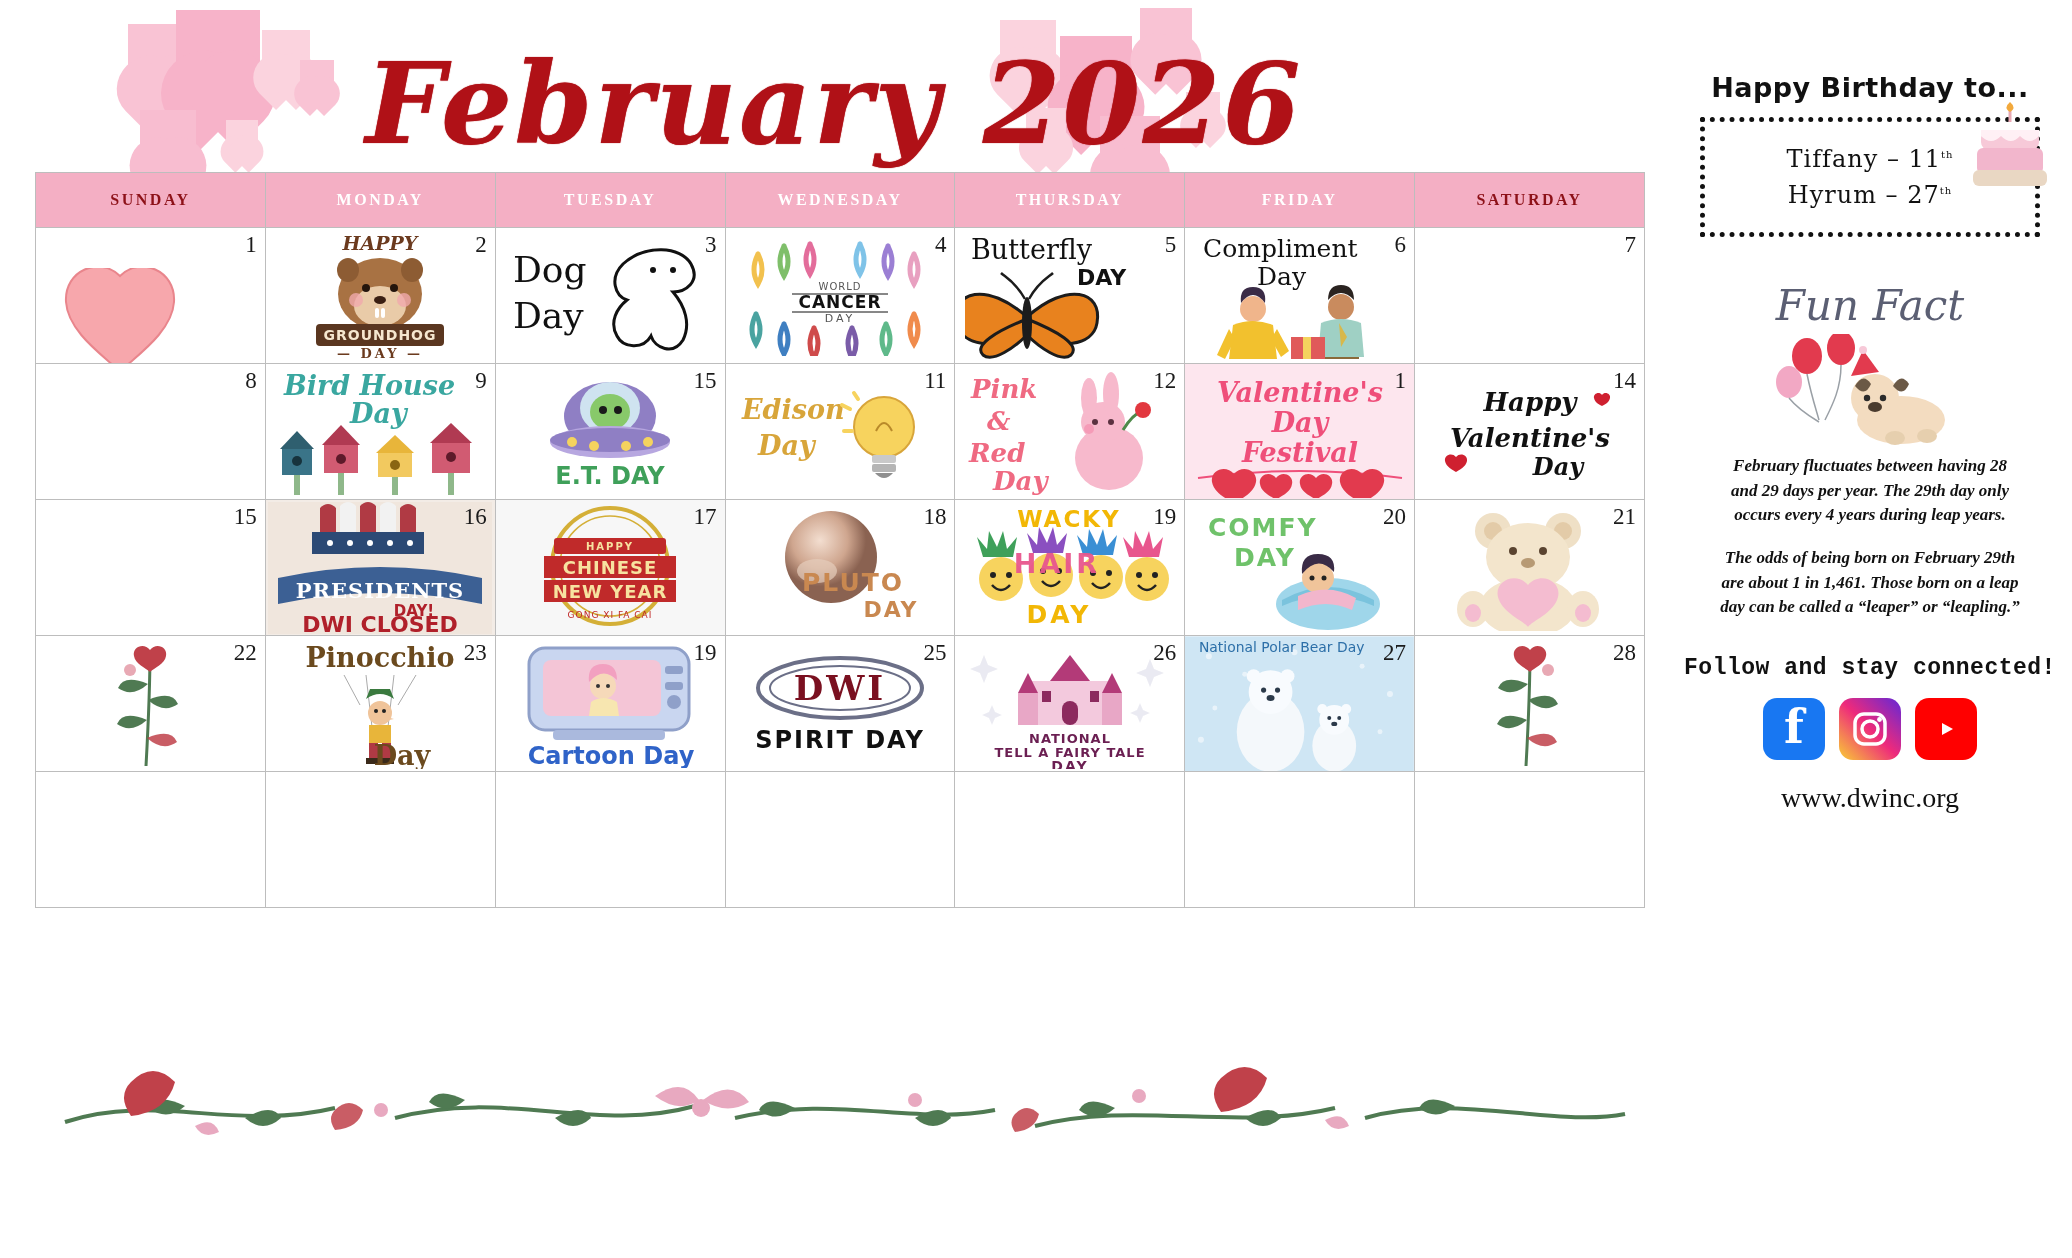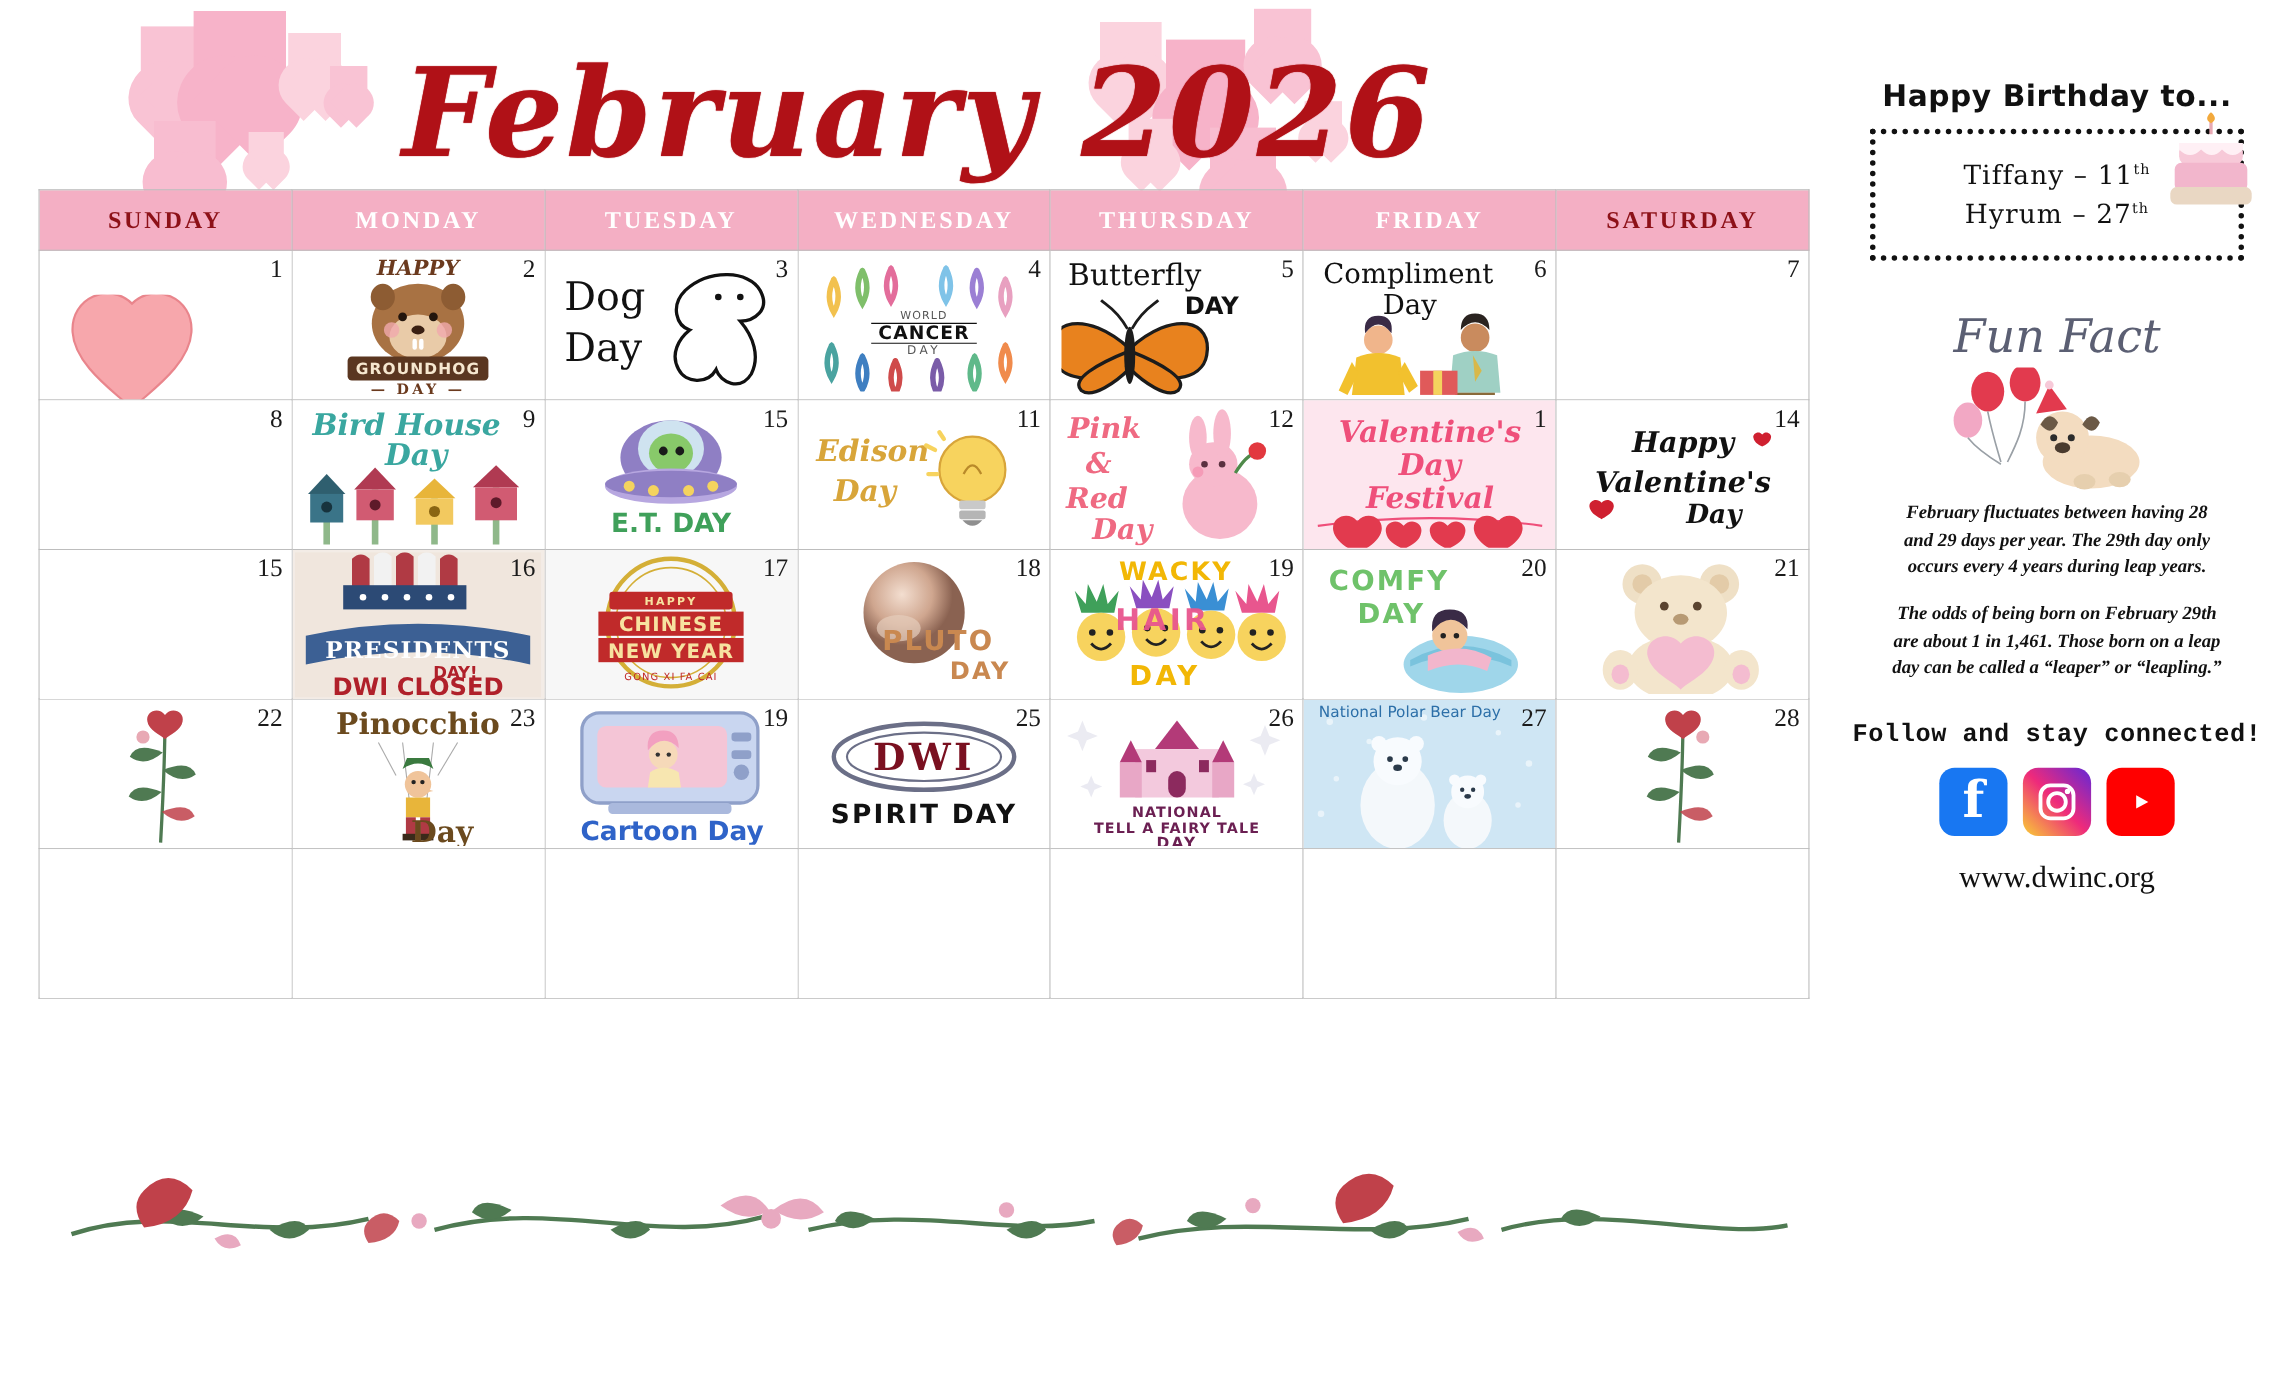--- a/index.html
+++ b/index.html
@@ -43,21 +43,21 @@
   }
   table#calendar{
     position:absolute;left:35px;top:172px;
     border-collapse:collapse;
     width:1610px;
     table-layout:fixed;
   }
   table#calendar th{
     background:#f4afc4;
     color:#ffffff;
-    font-size:22px;
+    font-size:16px;
     letter-spacing:2.5px;
     font-weight:bold;
     height:52px;
     border:1px solid #bdbdbd;
     font-family:"Liberation Serif", serif;
   }
   table#calendar th.accent{ color:#8d1118; }
   table#calendar td{
     border:1px solid #bdbdbd;
     width:230px;height:135px;
@@ -90,21 +90,21 @@
   #bday-box{
     margin:14px auto 0 auto;width:330px;height:110px;
     border:5px dotted #111;
     position:relative;
     display:flex;flex-direction:column;justify-content:center;align-items:center;
   }
   .bday-line{
     font-family:"DejaVu Serif", serif;
     font-size:24px;color:#111;margin:4px 0;letter-spacing:1px;
   }
-  .bday-line sup{font-size:13px;}
+  .bday-line sup{font-size:10px;}
   #cake{position:absolute;right:-18px;top:-22px;}
   #funfact-title{
     margin-top:44px;
     font-family:"DejaVu Serif", serif;
     font-style:italic;
     font-size:42px;color:#5b5f73;
   }
   #funfact-art{height:112px;position:relative;margin-top:4px;}
   .fftext{
     width:300px;margin:8px auto 0 auto;

